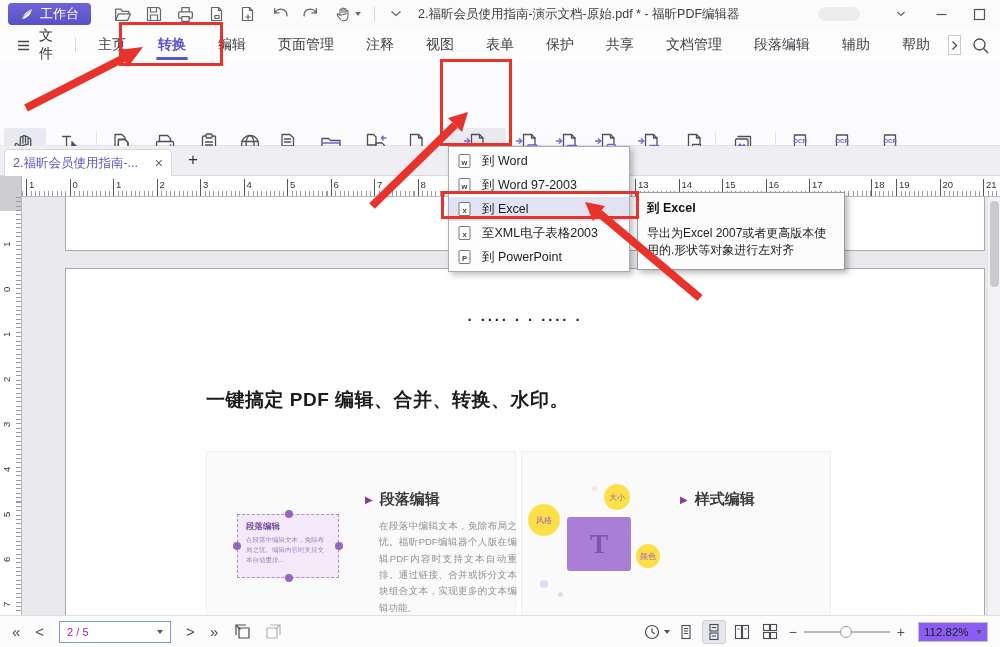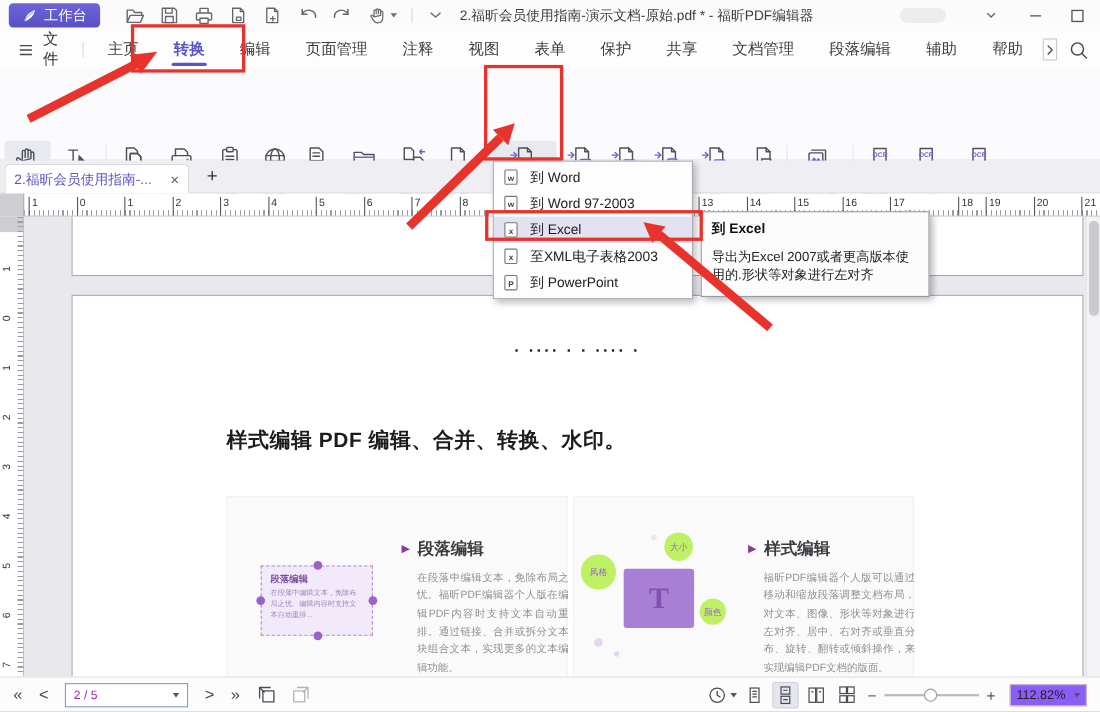--- a/index.html
+++ b/index.html
@@ -65,21 +65,21 @@
   .card-title-row{position:absolute;left:158px;top:38px;display:flex;align-items:center;gap:7px;}
   .card-marker{color:#8b3a9b;font-size:10px;}
   .card-title{font-size:15px;font-weight:bold;color:#3c3c40;}
   .card-body{position:absolute;left:172px;top:66px;width:138px;font-size:9.5px;line-height:1.72;color:#909095;text-align:justify;}
   .pe-box{position:absolute;left:30px;top:62px;width:102px;height:64px;background:#f3eaf9;border:1.5px dashed #b48ad6;padding:6px 8px;}
   .pe-title{font-size:8.5px;font-weight:bold;color:#7c4fa0;}
   .pe-text{font-size:6.5px;line-height:1.5;color:#a186c0;margin-top:2px;}
   .handle{position:absolute;width:8px;height:8px;border-radius:50%;background:#9a63c8;color:#fff;font-size:5px;line-height:8px;text-align:center;}
   .h-t{left:47px;top:-5px;}.h-b{left:47px;bottom:-5px;}.h-l{left:-5px;top:27px;}.h-r{right:-5px;top:27px;}
   .t-square{position:absolute;left:45px;top:65px;width:64px;height:54px;background:#a97fd6;border-radius:3px;display:flex;align-items:center;justify-content:center;font-size:27px;font-weight:bold;color:#8053b0;font-family:"Liberation Serif","DejaVu Serif",serif;}
-  .bub{position:absolute;border-radius:50%;background:#bef264;color:#9c63c8;display:flex;align-items:center;justify-content:center;font-size:8px;}
+  .bub{position:absolute;border-radius:50%;background:#fde047;color:#9c63c8;display:flex;align-items:center;justify-content:center;font-size:8px;}
   .bub0{left:6px;top:52px;width:32px;height:32px;}
   .bub1{left:82px;top:32px;width:26px;height:26px;}
   .bub2{left:114px;top:92px;width:24px;height:24px;}
   .deco-dot{position:absolute;border-radius:50%;background:#e6d6f3;}
   .scrollbar{position:absolute;right:0;top:0;width:13px;height:418px;background:#f3f3f5;border-left:1px solid #e3e3e6;}
   .scroll-thumb{position:absolute;left:2px;top:4px;width:9px;height:86px;border-radius:4px;background:#c9c9ce;}
   
   .statusbar{position:absolute;left:0;top:615px;width:1000px;height:32px;background:#fcfcfd;border-top:1px solid #dfdfe3;display:flex;align-items:center;padding:0 12px;}
   .nav-glyph{font-size:15px;color:#4a4a52;margin-right:15px;}
   .page-combo{width:112px;height:22px;border:1px solid #7e9cc8;background:#fff;display:flex;align-items:center;padding:0 7px;margin-right:15px;}
@@ -535,21 +535,21 @@
         <span class="vlab" style="top: 308px;">5</span>
         <span class="vlab" style="top: 353px;">6</span>
         <span class="vlab" style="top: 398px;">7</span>
       </div>
   </div>
 
   <div class="docarea">
     <div class="page page1"></div>
     <div class="page page2">
       <div class="dots-line">· ···· · · ···· ·</div>
-      <div class="doc-heading">样式编辑 PDF 编辑、合并、转换、水印。</div>
+      <div class="doc-heading">一键搞定 PDF 编辑、合并、转换、水印。</div>
 
       <div class="card card1">
         <div class="pe-box">
           <div class="pe-title">段落编辑</div>
           <div class="pe-text">在段落中编辑文本，免除布局之忧。编辑内容时支持文本自动重排...</div>
           <span class="handle h-t"></span>
           <span class="handle h-b"></span>
           <span class="handle h-l"></span>
           <span class="handle h-r"></span>
         </div>
@@ -569,21 +569,20 @@
               <span class="bub bub2">颜色</span>
             </div>
           <span class="deco-dot" style="left:18px;top:128px;width:8px;height:8px;"></span>
           <span class="deco-dot" style="left:36px;top:140px;width:5px;height:5px;"></span>
           <span class="deco-dot" style="left:70px;top:34px;width:5px;height:5px;background:#efe4f8;"></span>
         </div>
         <div class="card-title-row">
           <span class="card-marker">▶</span>
           <span class="card-title">样式编辑</span>
         </div>
-        <div class="card-body">福昕PDF编辑器个人版可以通过移动和缩放段落调整文档布局，对文本、图像、形状等对象进行左对齐、居中、右对齐或垂直分布、旋转、翻转或倾斜操作，来实现编辑PDF文档的版面。</div>
       </div>
     </div>
     <div class="scrollbar">
       <div class="scroll-thumb"></div>
     </div>
   </div>
 
   <div class="statusbar">
     <span class="nav-glyph">«</span>
     <span class="nav-glyph">&lt;</span>

